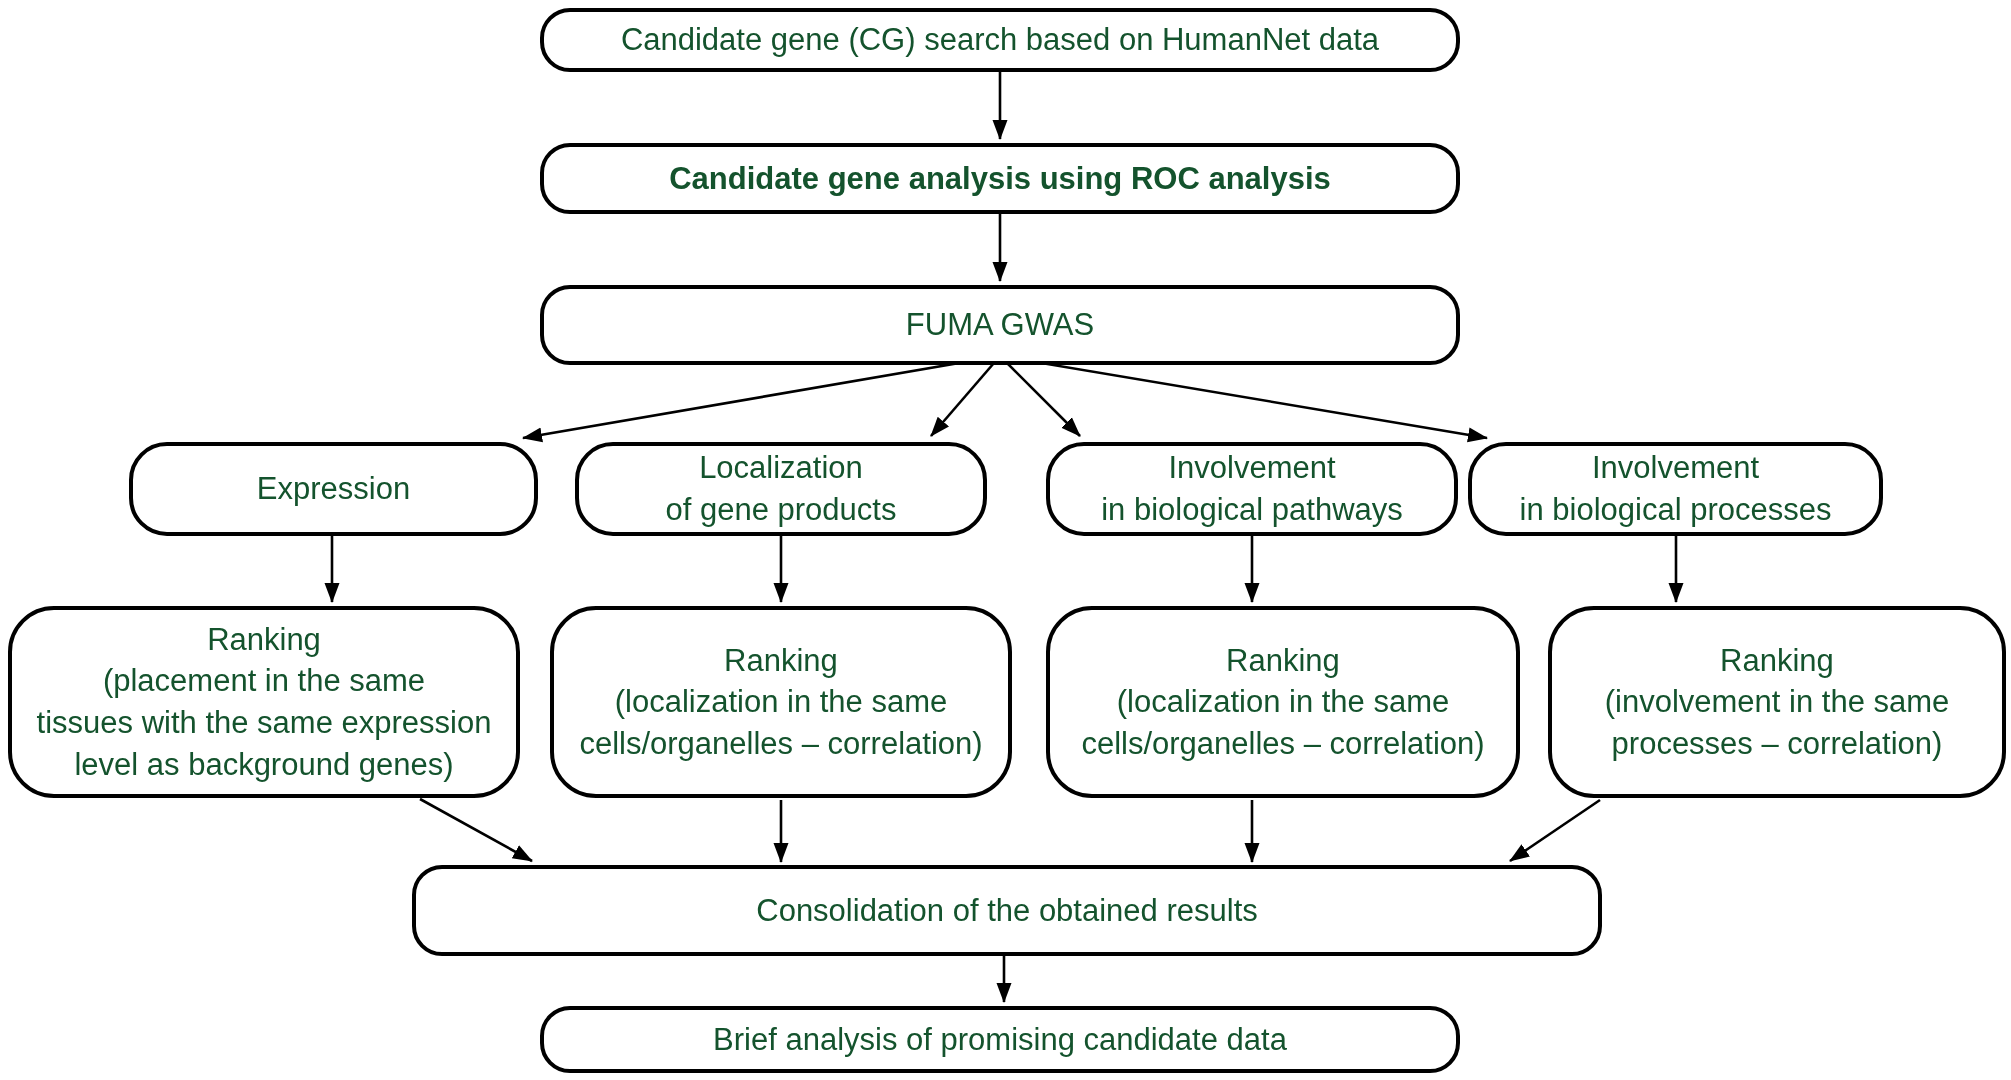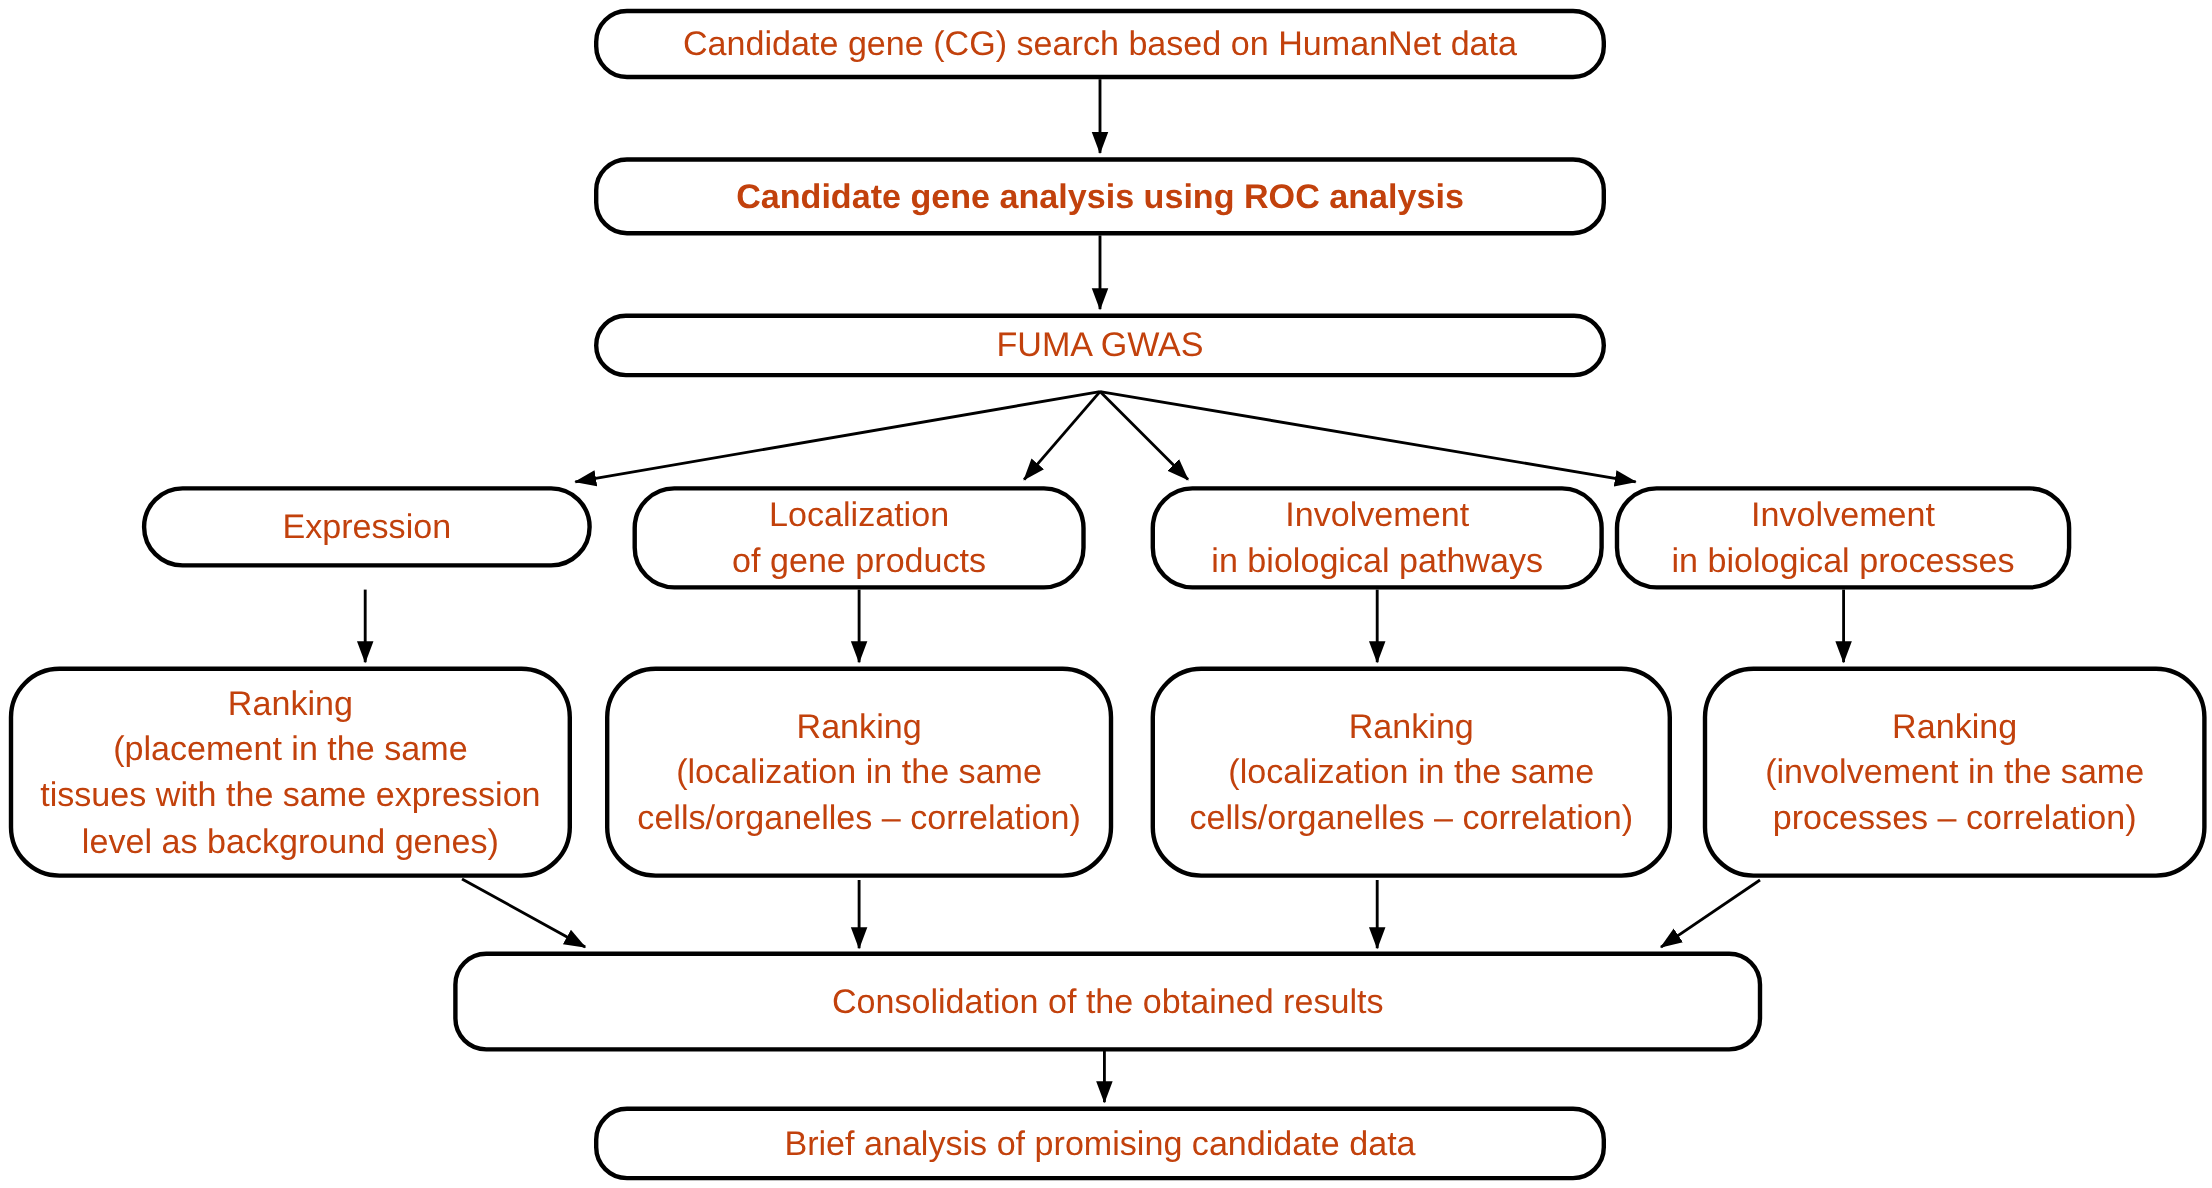--- a/index.html
+++ b/index.html
@@ -6,21 +6,21 @@
     margin: 0;
     padding: 0;
     background: #ffffff;
   }
   .canvas {
     position: relative;
     width: 2011px;
     height: 1080px;
     background: #ffffff;
     font-family: "Liberation Sans", sans-serif;
-    color: #c2410c;
+    color: #14532d;
   }
   .edges-layer {
     position: absolute;
     left: 0;
     top: 0;
     width: 2011px;
     height: 1080px;
     pointer-events: none;
   }
   .edges-layer line {
@@ -81,25 +81,25 @@
   </svg>
 
   <div class="node r30" style="left:540px; top:8px; width:920px; height:64px;">
     <span class="label">Candidate gene (CG) search based on HumanNet data</span>
   </div>
 
   <div class="node r30" style="left:540px; top:143px; width:920px; height:71px;font-weight:bold;">
     <span class="label">Candidate gene analysis using ROC analysis</span>
   </div>
 
-  <div class="node r30" style="left:540px; top:285px; width:920px; height:58px;">
+  <div class="node r30" style="left:540px; top:285px; width:920px; height:80px;">
     <span class="label">FUMA GWAS</span>
   </div>
 
-  <div class="node r38" style="left:129px; top:442px; width:409px; height:74px;">
+  <div class="node r38" style="left:129px; top:442px; width:409px; height:94px;">
     <span class="label">Expression</span>
   </div>
 
   <div class="node r38" style="left:575px; top:442px; width:412px; height:94px;">
     <span class="label">Localization
 of gene products</span>
   </div>
 
   <div class="node r38" style="left:1046px; top:442px; width:412px; height:94px;">
     <span class="label">Involvement

